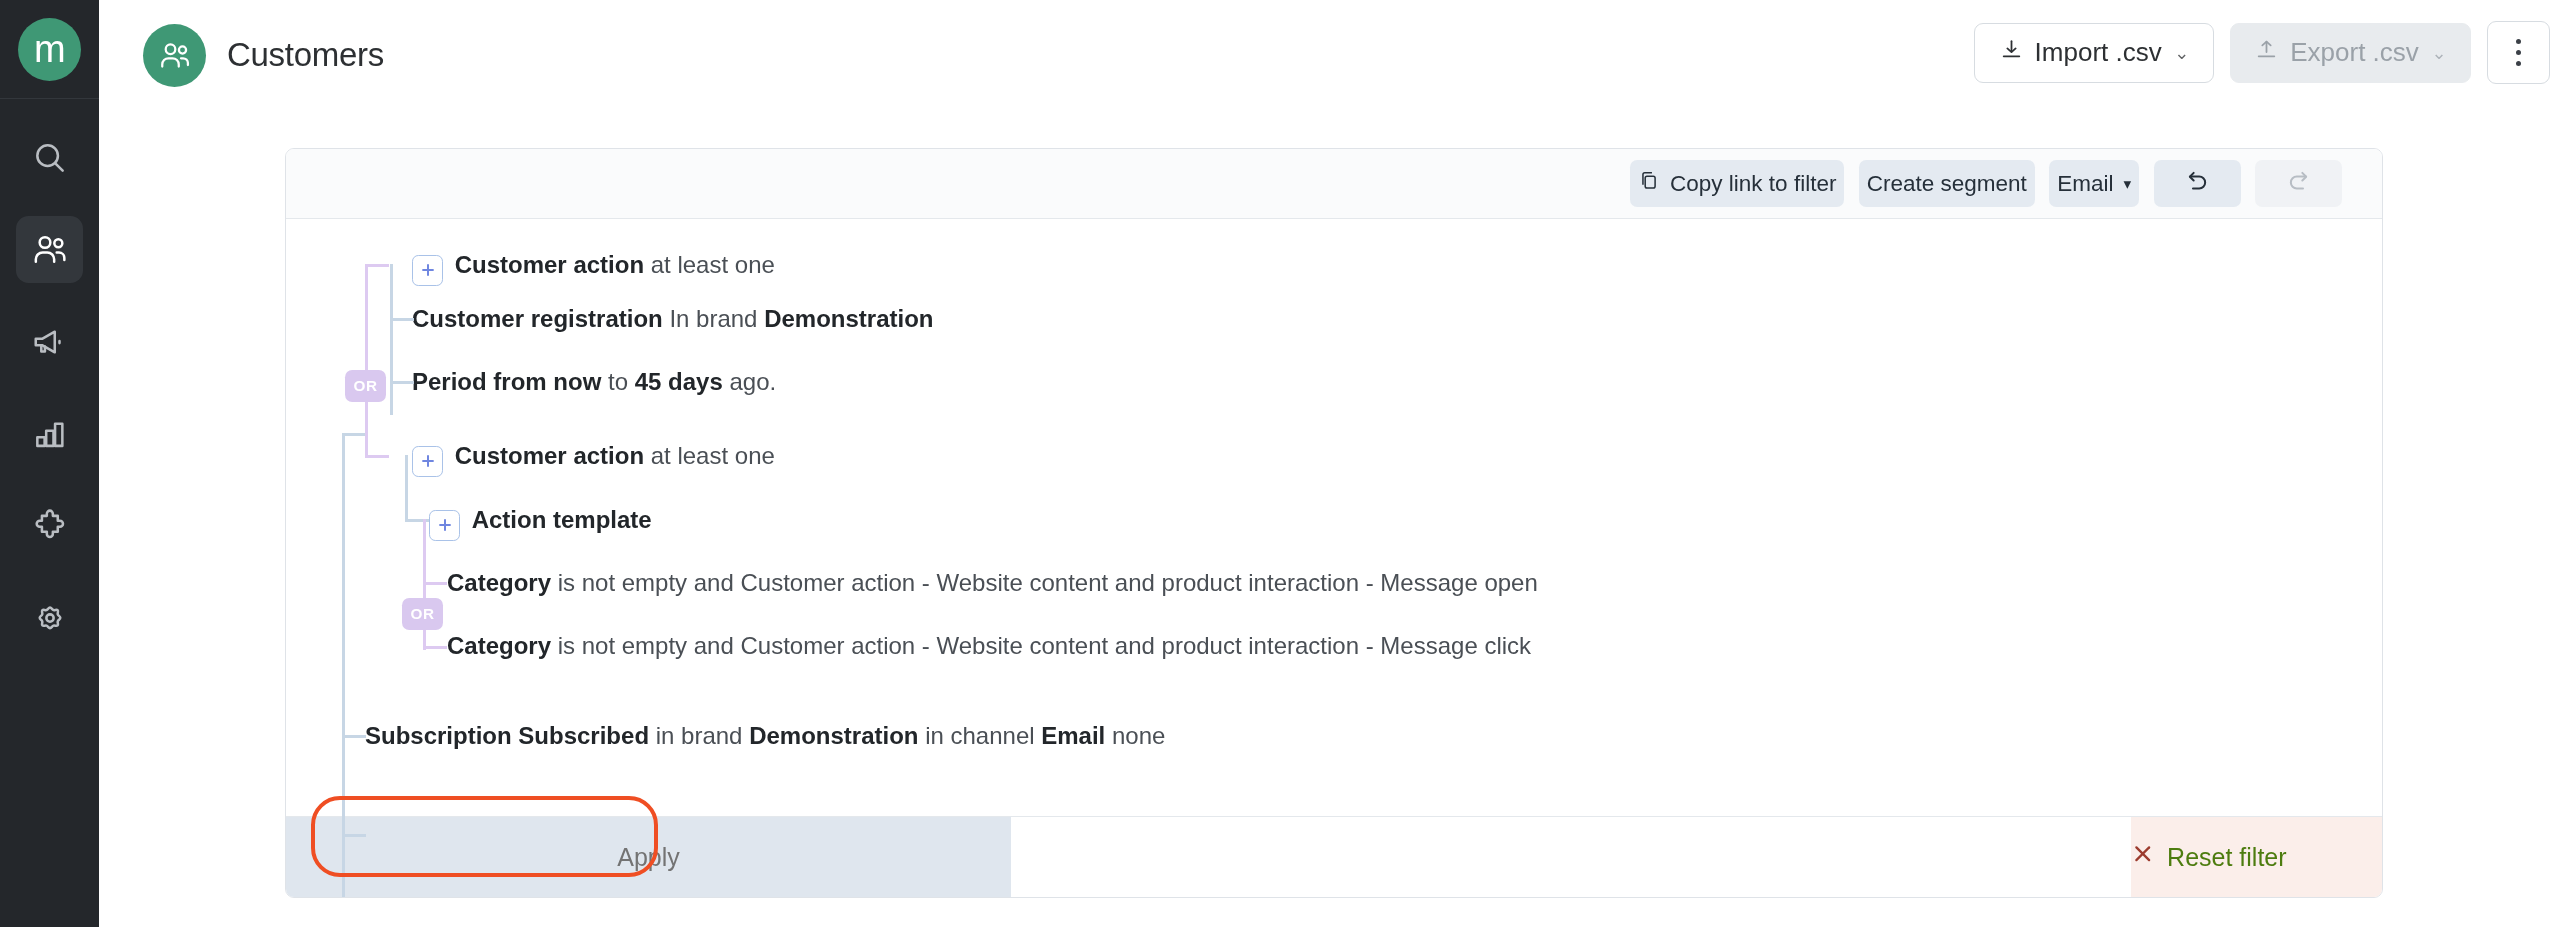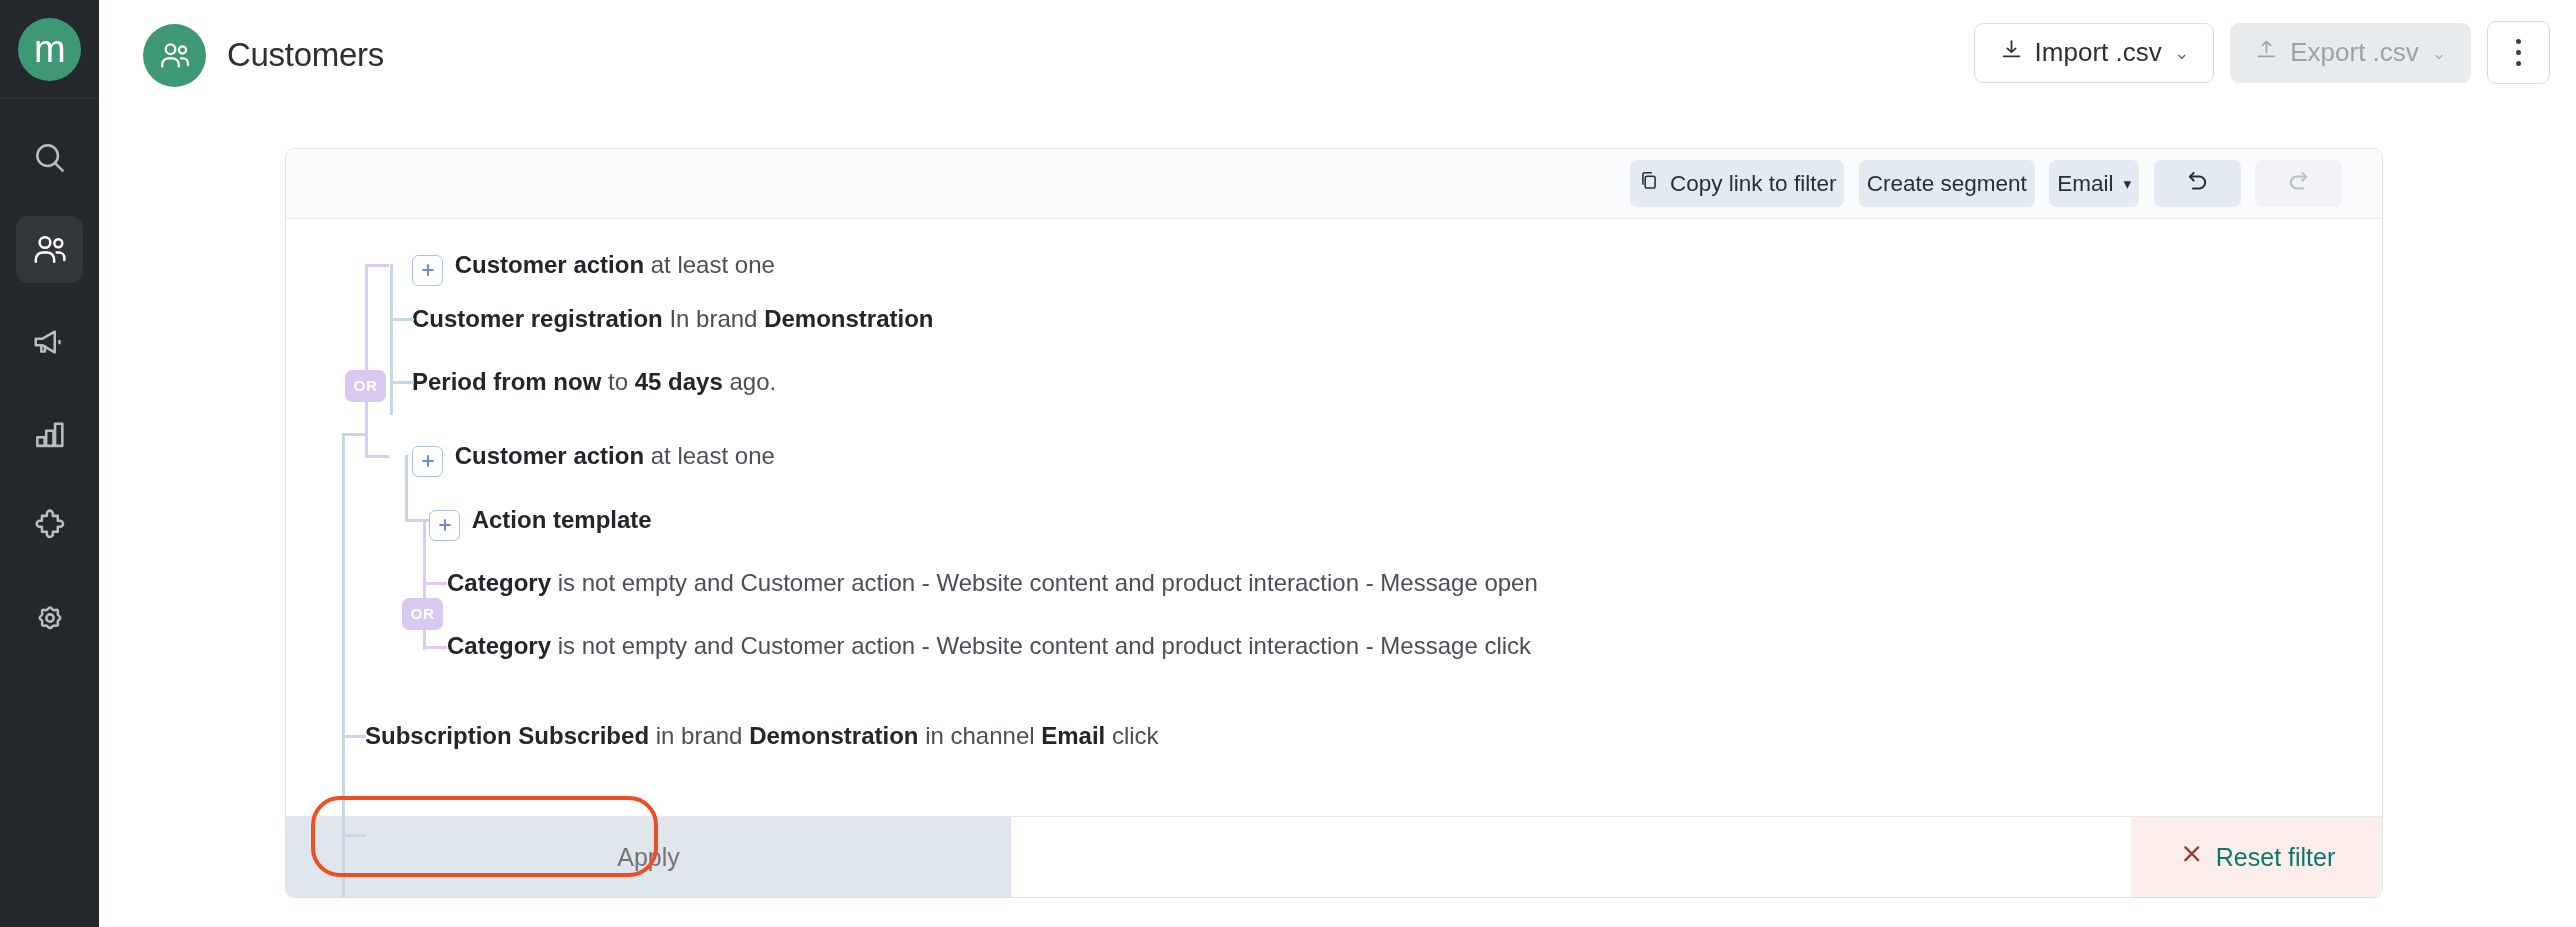--- a/index.html
+++ b/index.html
@@ -151,22 +151,22 @@
   }
   #apply-btn {
     width: 725px;
     background: #dfe6ee; color: #737373; font-size: 25px;
     display: flex; align-items: center; justify-content: center;
     cursor: pointer; border: none;
     font-family: "Liberation Sans", sans-serif;
   }
   #footer-spacer { flex: 1; background: #ffffff; }
   #reset-btn {
-    width: 253px; background: #fbeeea; color: #0f766e; font-size: 25px;
-    display: flex; align-items: center; justify-content: center; gap: 12.6px;
+    width: 253px; background: #fbeeea; color: #4d7c0f; font-size: 25px;
+    display: flex; align-items: center; gap: 12.6px;
     cursor: pointer; border: none;
     font-family: "Liberation Sans", sans-serif;
   }
 </style>
 </head>
 <body>
 
 <div id="rail">
   <div id="rail-logo-wrap">
     <div id="rail-logo">
@@ -382,21 +382,21 @@
 
     <div class="row" style="left:161px; top:348px;">
       <b>Category</b><span> is not empty and Customer action - Website content and product interaction - Message open</span>
     </div>
 
     <div class="row" style="left:161px; top:411px;">
       <b>Category</b><span> is not empty and Customer action - Website content and product interaction - Message click</span>
     </div>
 
     <div class="row" style="left:79px; top:501px;">
-      <b>Subscription Subscribed</b><span> in brand </span><b>Demonstration</b><span> in channel </span><b>Email</b><span> click</span>
+      <b>Subscription Subscribed</b><span> in brand </span><b>Demonstration</b><span> in channel </span><b>Email</b><span> none</span>
     </div>
 
     <div class="row" style="left:79px; top:600px;">
       <b>Email</b><span> not empty and valid</span>
     </div>
 
     <div class="highlight-ring" style="left:25px; top:577px; width:347px; height:81px;"></div>
 
   </div>
 

